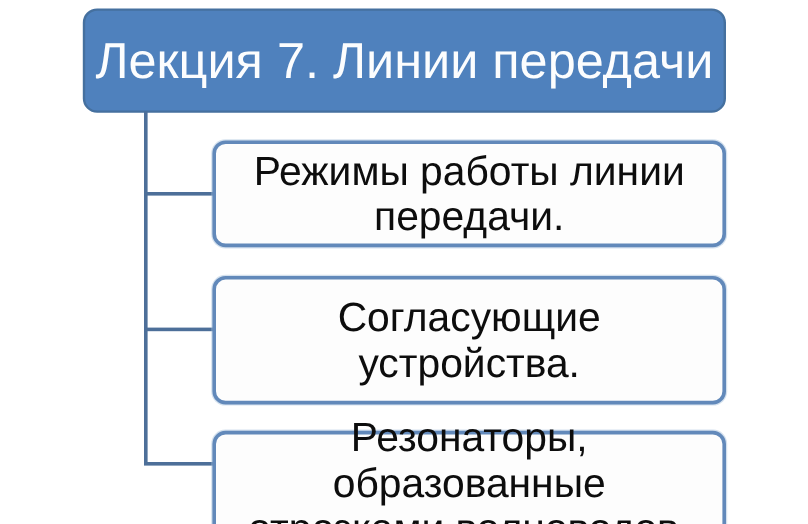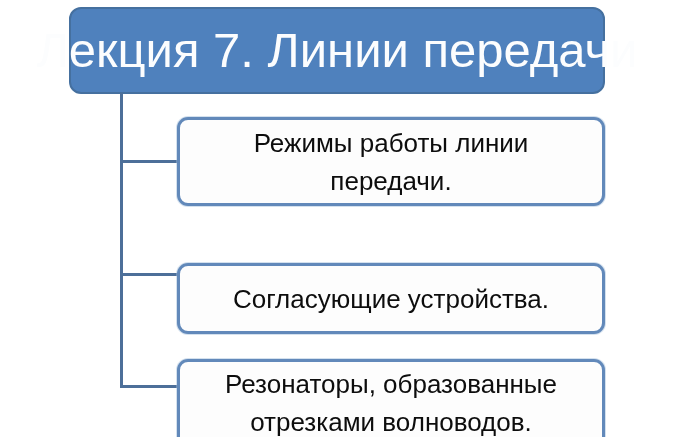--- a/index.html
+++ b/index.html
@@ -24,21 +24,21 @@
     box-sizing: border-box;
     background: var(--title-fill, #4f81bd);
     border: 2px solid var(--title-border, #45709f);
     border-radius: 12px;
     display: flex;
     align-items: center;
     justify-content: center;
   }
   .title-text {
     color: var(--title-text, #fcfdfe);
-    font-size: 49px;
+    font-size: 42px;
     line-height: 1;
     white-space: nowrap;
     text-align: center;
   }
   .connector {
     position: absolute;
     background: var(--connector, #4d6f99);
   }
   .trunk {
     left: 120px;
@@ -61,25 +61,25 @@
     box-sizing: border-box;
     background: var(--item-fill, #fdfdfd);
     border: 3px solid var(--item-border, #6289ba);
     border-radius: 11px;
     box-shadow: 0 0 0 1px rgba(160, 188, 218, 0.45);
     display: flex;
     align-items: center;
     justify-content: center;
   }
   .item-1 { top: 117px; height: 89px; }
-  .item-2 { top: 230px; height: 71px; margin-top: 33px; }
+  .item-2 { top: 230px; height: 107px; }
   .item-3 { top: 359px; height: 88px; }
   .item-text {
     color: var(--item-text, #0d0d0d);
-    font-size: 26px;
+    font-size: 34px;
     line-height: 38px;
     text-align: center;
     white-space: pre-line;
     padding: 0 10px;
   }
 </style>
 </head>
 <body>
 
 <div class="stage">

